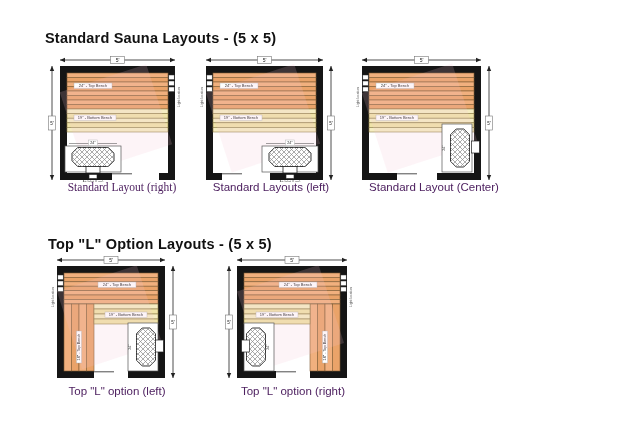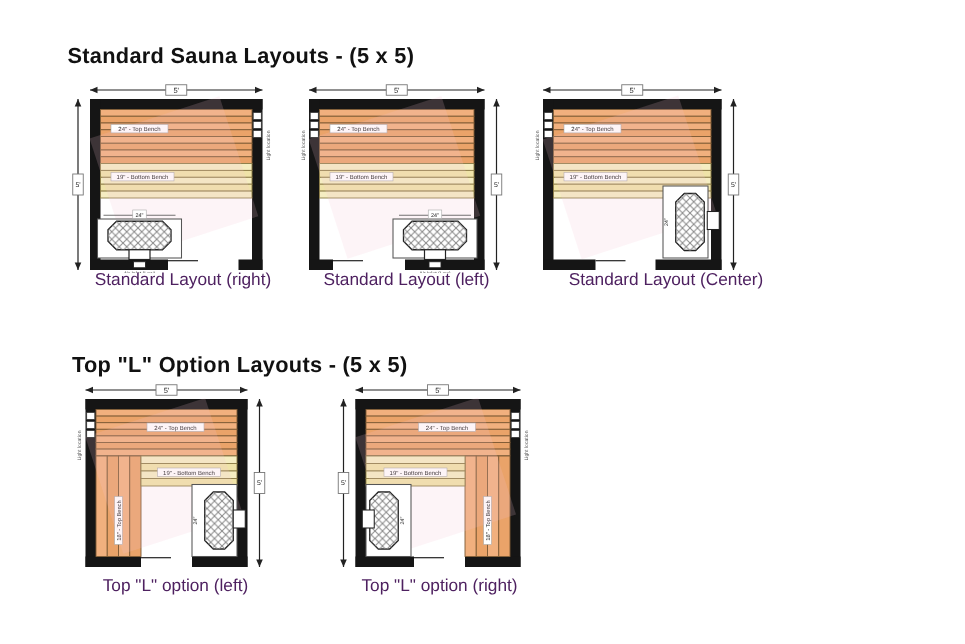--- a/index.html
+++ b/index.html
@@ -372,23 +372,23 @@
         <g>
           <line x1="9" y1="12" x2="9" y2="124" stroke="#222" stroke-width="0.8"></line>
           <path d="M9,12 l-2.2,5 h4.4 z" fill="#222"></path>
           <path d="M9,124 l-2.2,-5 h4.4 z" fill="#222"></path>
           <rect x="5.5" y="61" width="7" height="14" fill="#fff" stroke="#777" stroke-width="0.6"></rect>
           <text x="9" y="69.6" font-size="4.6" fill="#222" font-family="&quot;Liberation Sans&quot;,sans-serif" text-anchor="middle">5'</text>
         </g>
       </svg>
     </div>
 
-  <div class="caption" style="left:44px;top:181px;width:156px;">Standard Layout (right)</div>
-  <div class="caption" style="left:196px;top:181px;width:150px;">Standard Layout (left)</div>
-  <div class="caption" style="left:366px;top:181px;width:156px;">Standard Layout (Center)</div>
+  <div class="caption" style="left:44px;top:181px;width:156px;font-family:Liberation Serif, serif;">Standard Layout (right)</div>
+  <div class="caption" style="left:196px;top:181px;width:150px;">Standard Layouts (left)</div>
+  <div class="caption" style="left:356px;top:181px;width:156px;">Standard Layout (Center)</div>
   <div class="caption" style="left:42px;top:385px;width:150px;">Top "L"  option (left)</div>
   <div class="caption" style="left:218px;top:385px;width:150px;">Top "L" option (right)</div>
 </div>
 
 <svg width="0" height="0" style="position:absolute">
     <defs>
       <pattern id="hatch" width="5" height="5" patternUnits="userSpaceOnUse">
         <path d="M0,0 L5,5 M5,0 L0,5" stroke="#8a8a8a" stroke-width="0.7"></path>
       </pattern>
     </defs>

